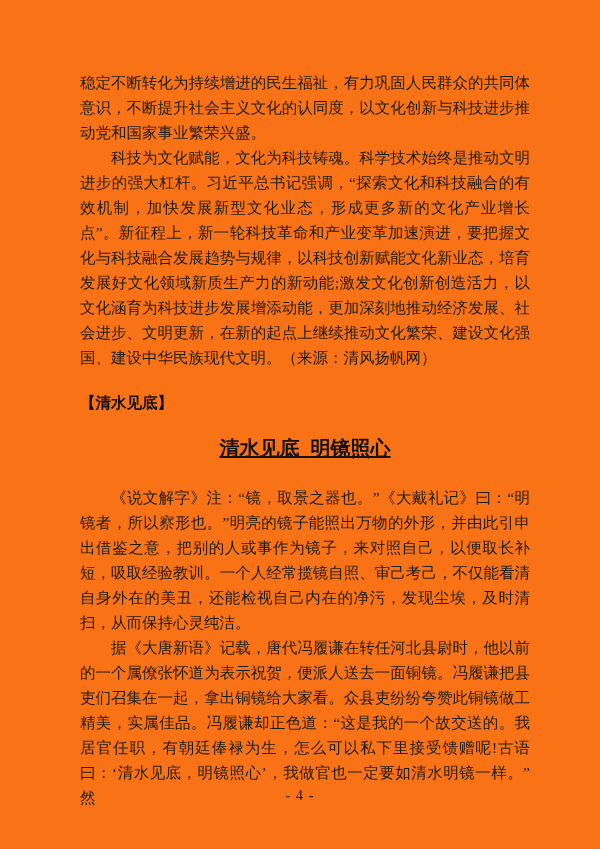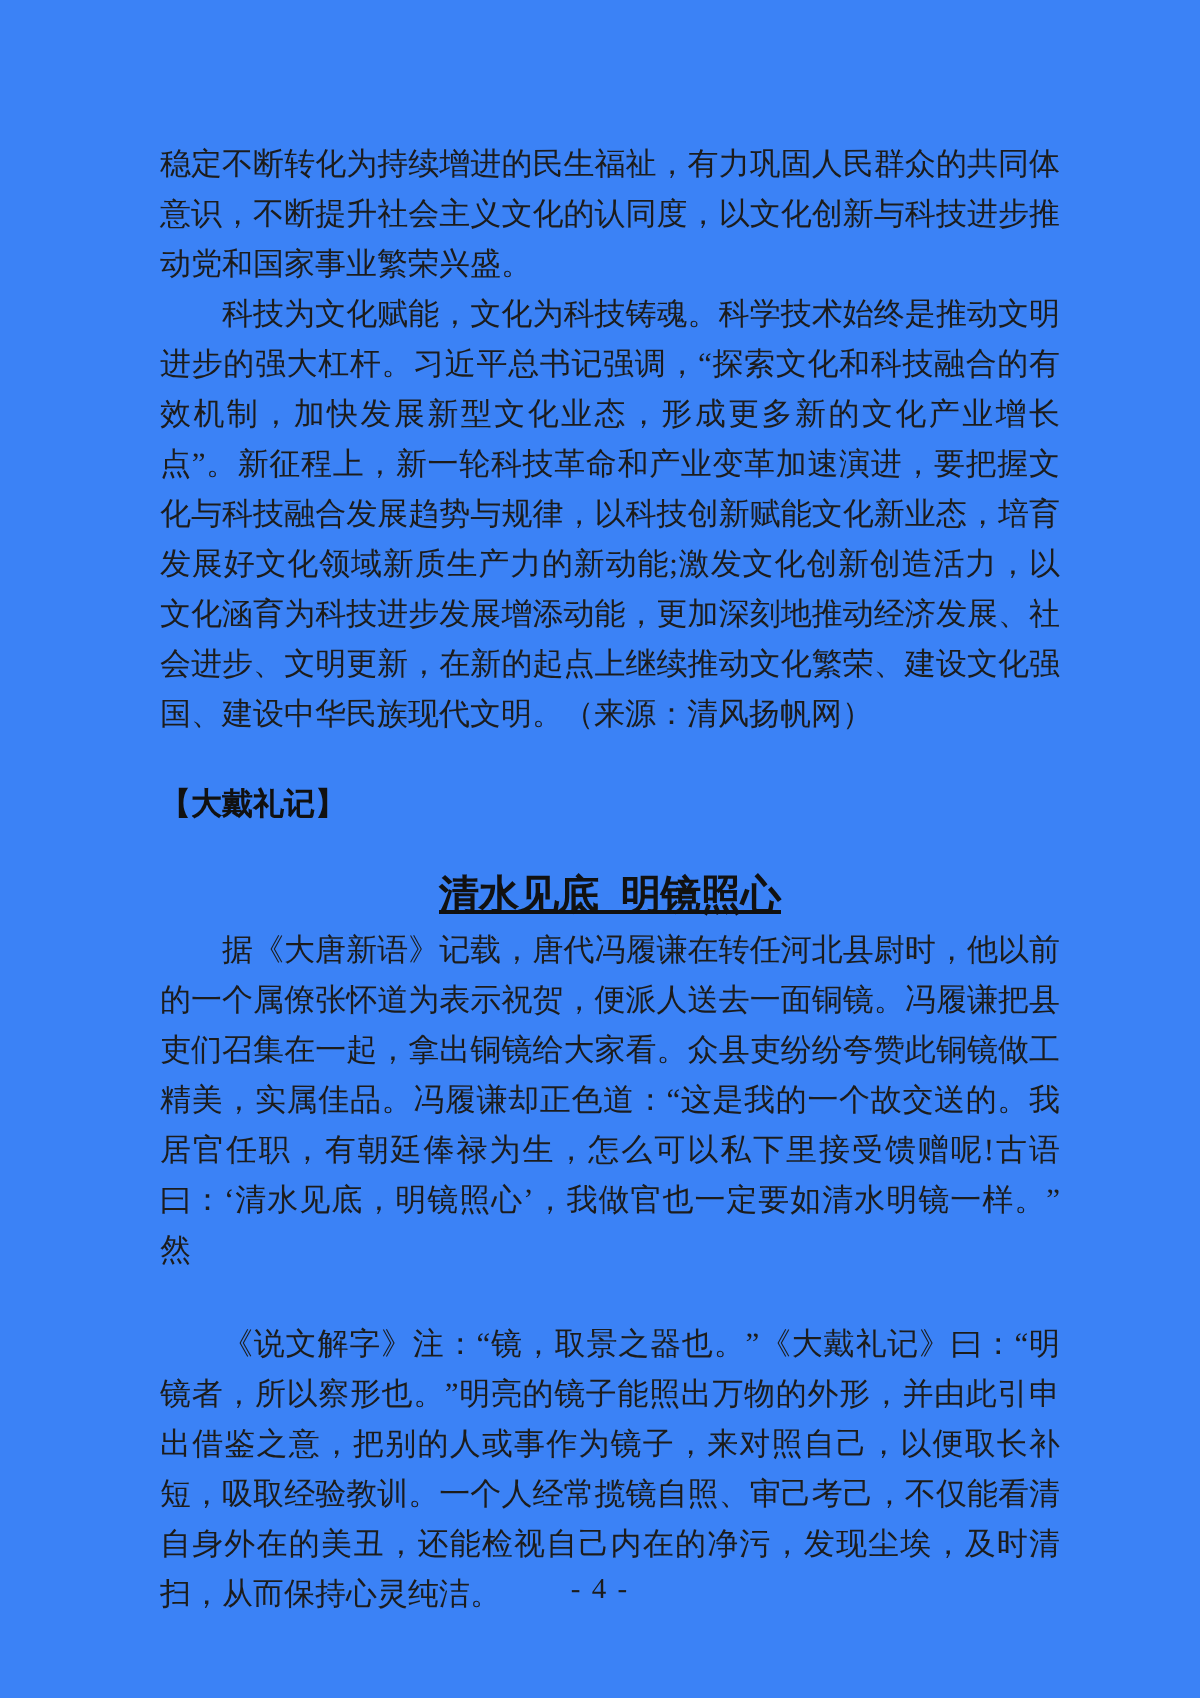--- a/index.html
+++ b/index.html
@@ -4,21 +4,21 @@
 <style>
   html, body {
     margin: 0;
     padding: 0;
     background: #ffffff;
   }
   .doc-page {
     position: relative;
     width: 600px;
     height: 849px;
-    background: #3b82f6;
+    background: #f97316;
     overflow: hidden;
     font-family: "Liberation Serif", "DejaVu Serif", serif;
     color: #1c1c1c;
   }
   .doc-content {
     position: absolute;
     left: 80px;
     top: 0;
     width: 450px;
     padding-top: 70px;
@@ -71,26 +71,26 @@
 </head>
 <body>
 
 <div class="doc-page">
   <div class="doc-content">
 
     <p class="body-par">稳定不断转化为持续增进的民生福祉，有力巩固人民群众的共同体意识，不断提升社会主义文化的认同度，以文化创新与科技进步推动党和国家事业繁荣兴盛。</p>
 
     <p class="body-par indent">科技为文化赋能，文化为科技铸魂。科学技术始终是推动文明进步的强大杠杆。习近平总书记强调，“探索文化和科技融合的有效机制，加快发展新型文化业态，形成更多新的文化产业增长点”。新征程上，新一轮科技革命和产业变革加速演进，要把握文化与科技融合发展趋势与规律，以科技创新赋能文化新业态，培育发展好文化领域新质生产力的新动能;激发文化创新创造活力，以文化涵育为科技进步发展增添动能，更加深刻地推动经济发展、社会进步、文明更新，在新的起点上继续推动文化繁荣、建设文化强国、建设中华民族现代文明。（来源：清风扬帆网）</p>
 
-    <h2 class="section-header">【大戴礼记】</h2>
+    <h2 class="section-header">【清水见底】</h2>
 
     <h1 class="article-title">清水见底 明镜照心</h1>
 
+    <p class="body-par indent par-after-title">《说文解字》注：“镜，取景之器也。”《大戴礼记》曰：“明镜者，所以察形也。”明亮的镜子能照出万物的外形，并由此引申出借鉴之意，把别的人或事作为镜子，来对照自己，以便取长补短，吸取经验教训。一个人经常揽镜自照、审己考己，不仅能看清自身外在的美丑，还能检视自己内在的净污，发现尘埃，及时清扫，从而保持心灵纯洁。</p>
+
     <p class="body-par indent">据《大唐新语》记载，唐代冯履谦在转任河北县尉时，他以前的一个属僚张怀道为表示祝贺，便派人送去一面铜镜。冯履谦把县吏们召集在一起，拿出铜镜给大家看。众县吏纷纷夸赞此铜镜做工精美，实属佳品。冯履谦却正色道：“这是我的一个故交送的。我居官任职，有朝廷俸禄为生，怎么可以私下里接受馈赠呢!古语曰：‘清水见底，明镜照心’，我做官也一定要如清水明镜一样。”然</p>
-
-    <p class="body-par indent par-after-title">《说文解字》注：“镜，取景之器也。”《大戴礼记》曰：“明镜者，所以察形也。”明亮的镜子能照出万物的外形，并由此引申出借鉴之意，把别的人或事作为镜子，来对照自己，以便取长补短，吸取经验教训。一个人经常揽镜自照、审己考己，不仅能看清自身外在的美丑，还能检视自己内在的净污，发现尘埃，及时清扫，从而保持心灵纯洁。</p>
 
   </div>
 
   <div class="page-footer">
     <span class="page-number">- 4 -</span>
   </div>
 </div>
 
 </body></html>

